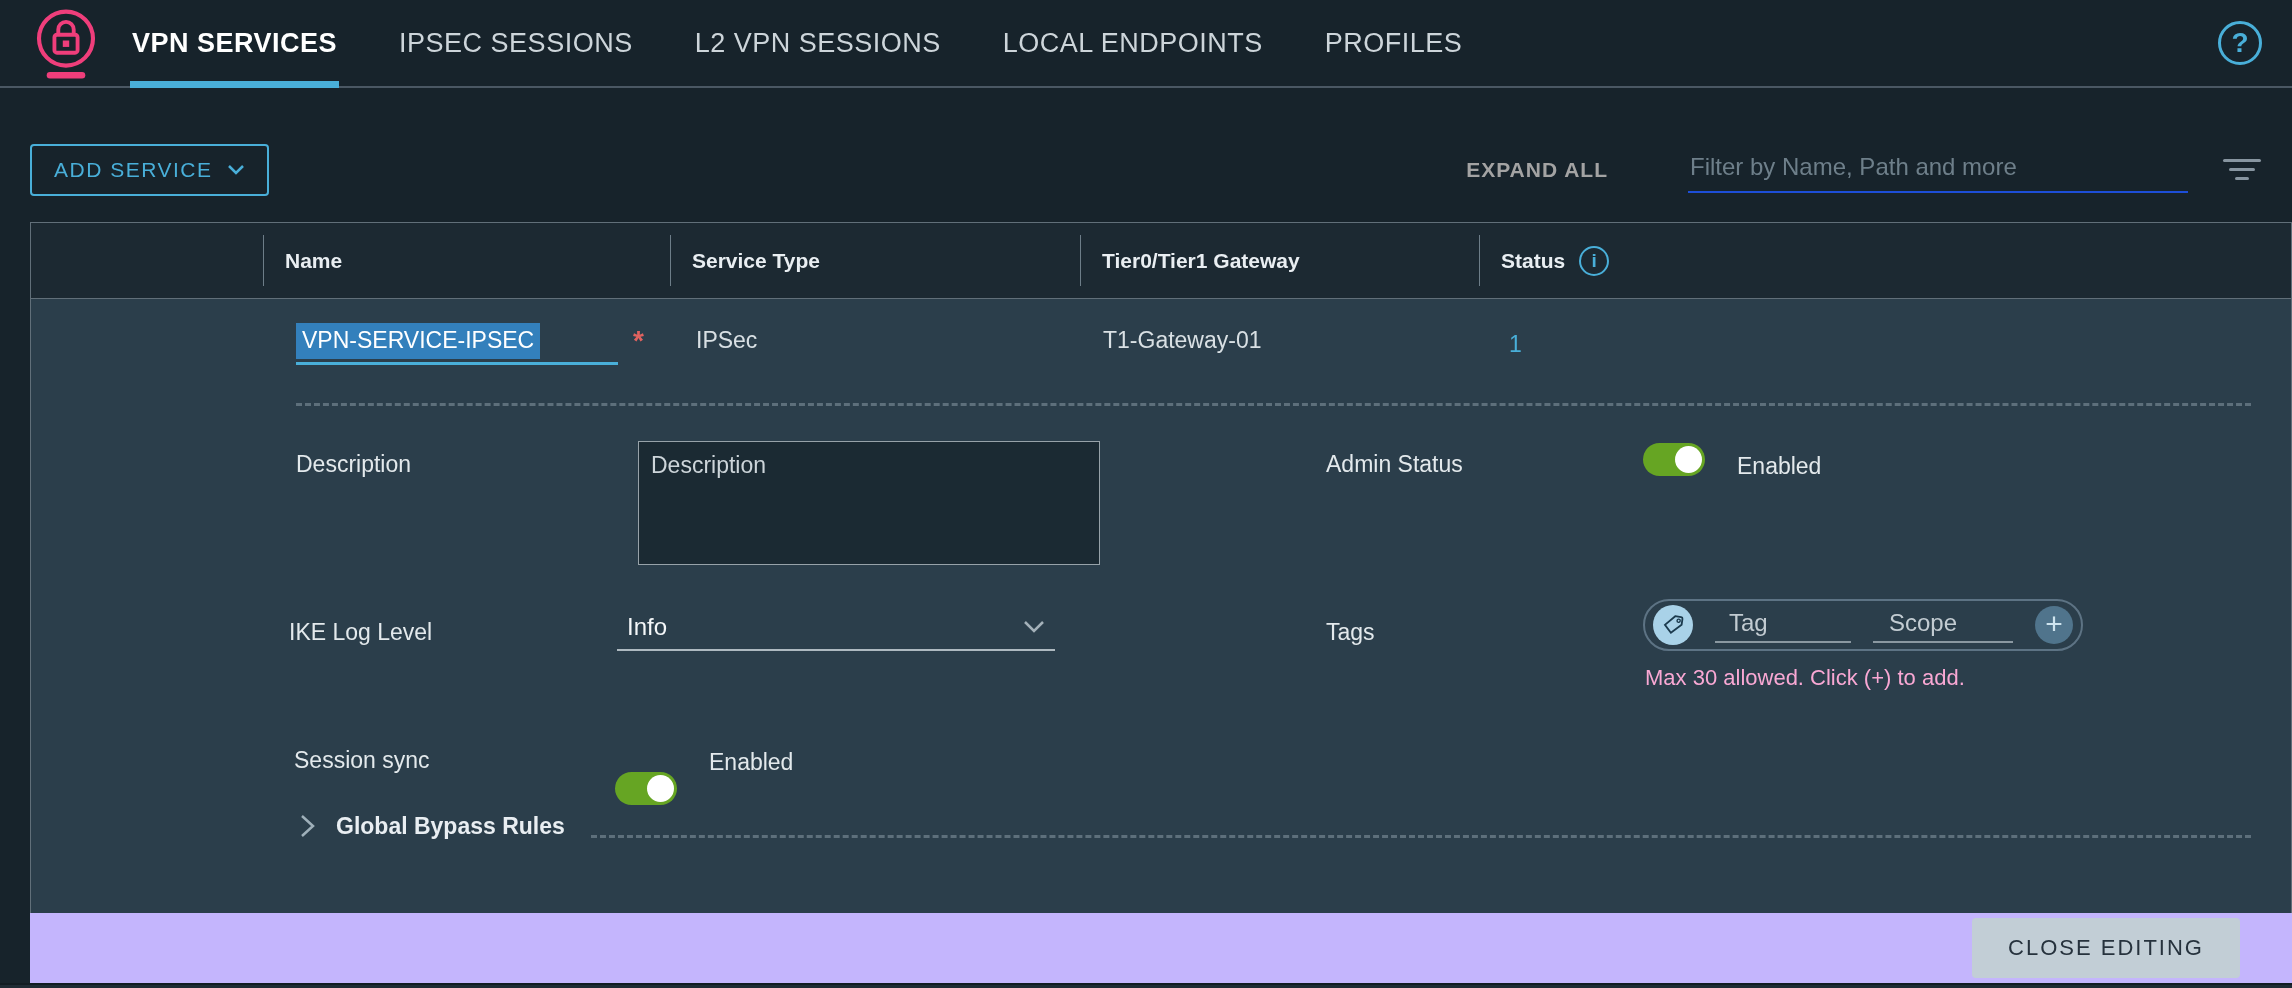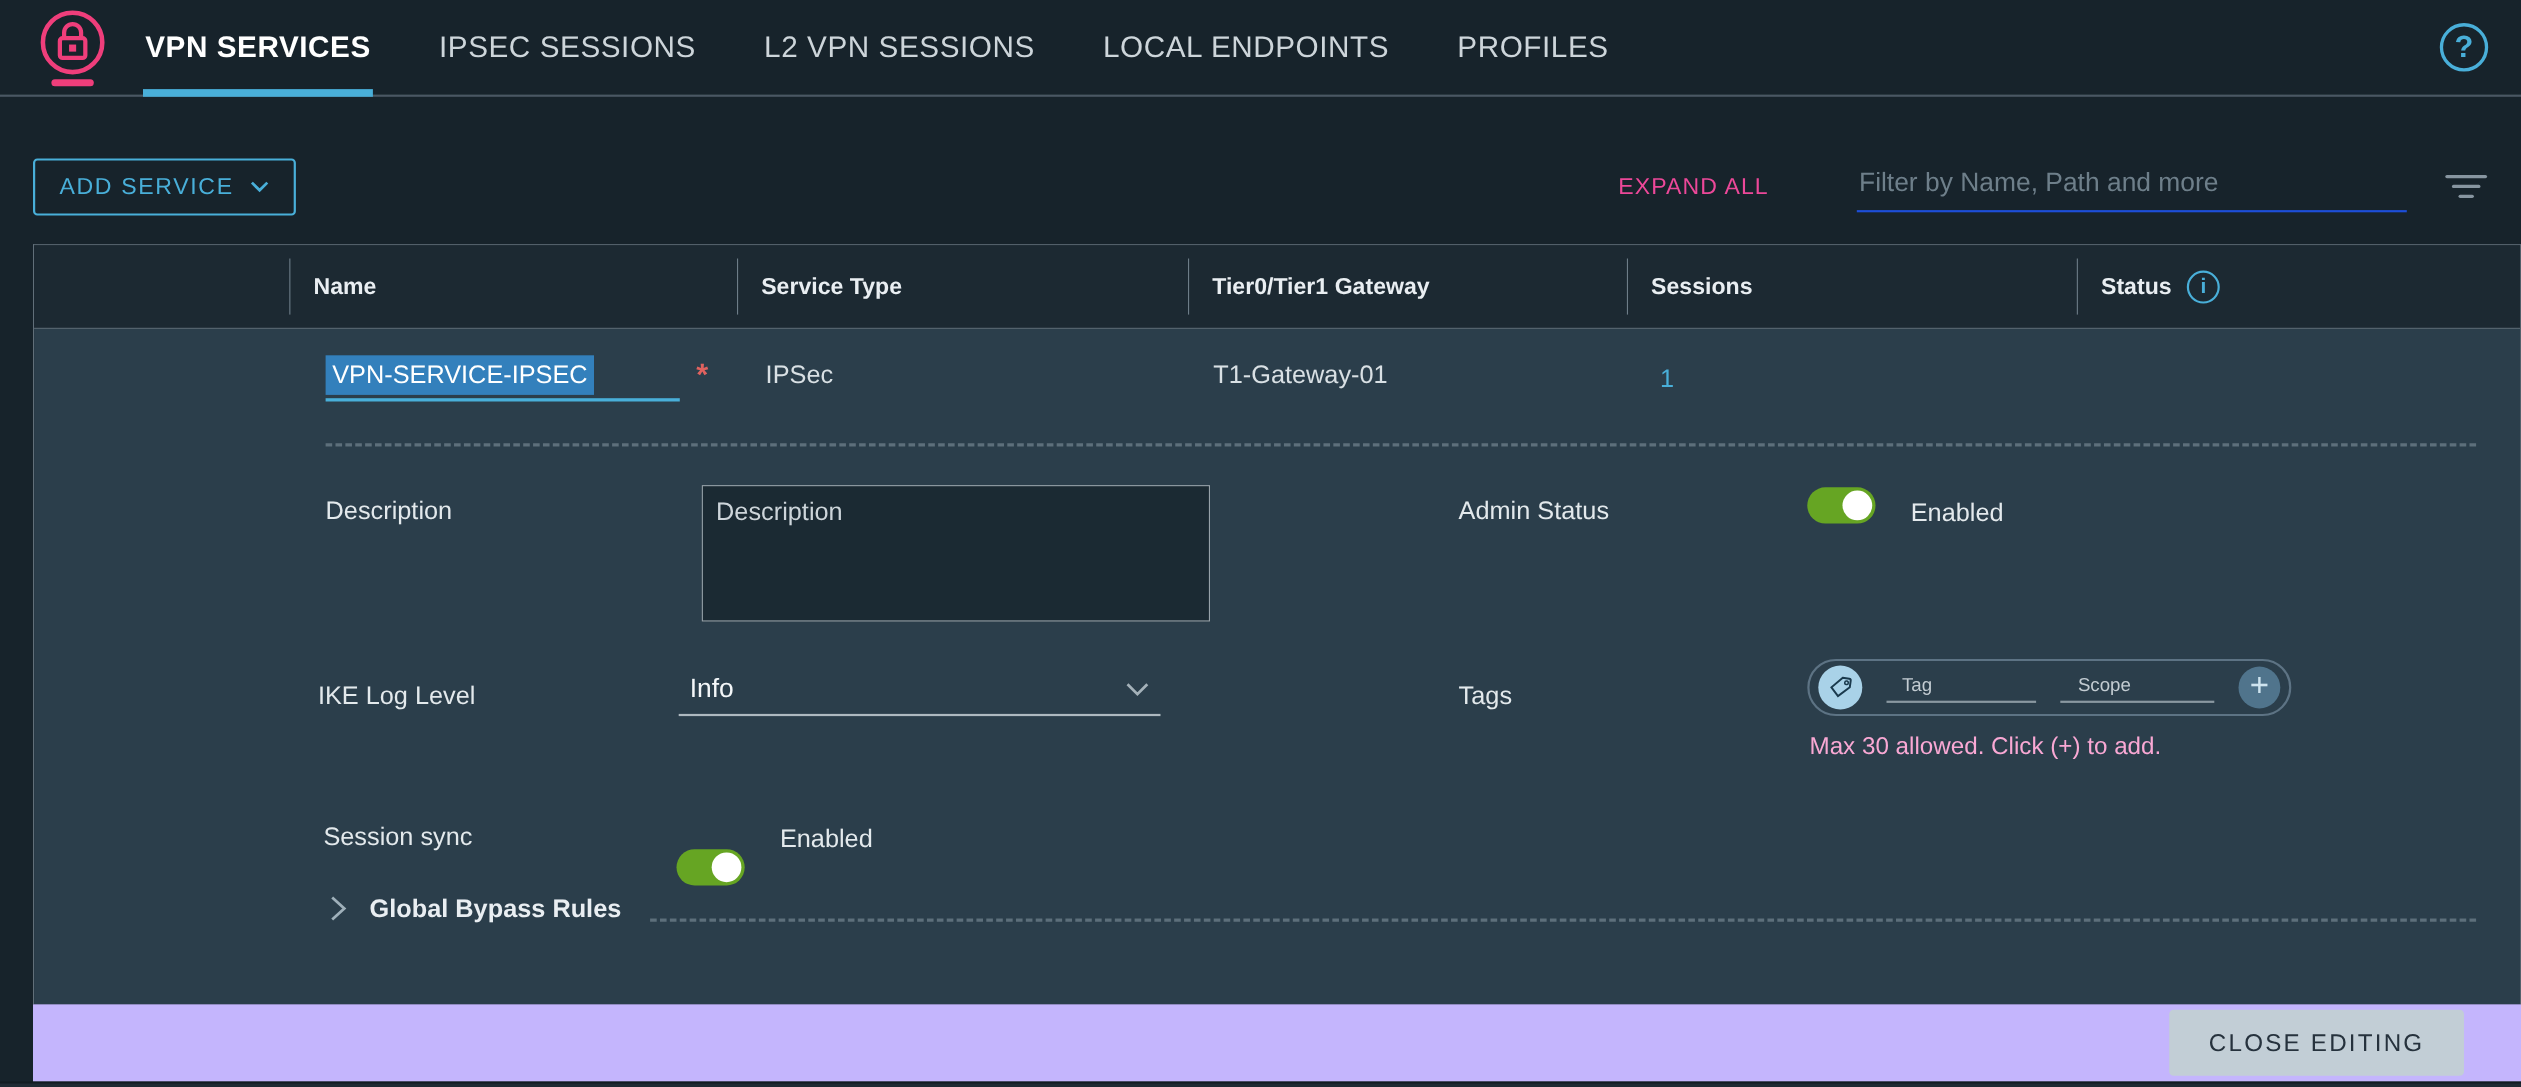--- a/index.html
+++ b/index.html
@@ -39,21 +39,21 @@
     display:flex; align-items:center;
   }
   .btn-add {
     display:flex; align-items:center; gap:14px;
     border:2px solid #49afd9; border-radius:4px; background:transparent;
     color:#49afd9; font-size:21px; letter-spacing:1.5px; font-weight:500;
     padding:12px 22px; cursor:pointer; font-family:inherit;
   }
   .toolbar-right { margin-left:auto; display:flex; align-items:center; }
   .expand-all {
-    color:#ec4899; font-size:21px; letter-spacing:1px; font-weight:400;
+    color:#a3a3a3; font-size:21px; letter-spacing:1px; font-weight:700;
     cursor:pointer; white-space:nowrap;
   }
   .filter-box { margin-left:80px; width:500px; position:relative; }
   .filter-box input {
     width:100%; background:transparent; border:none;
     border-bottom:2px solid #1d4ed8; color:#dbe2e6;
     font-size:24px; padding:6px 2px 10px 2px; outline:none; font-family:inherit;
   }
   .filter-box input::placeholder { color:#6e7f8a; }
   .filter-icon { margin-left:34px; width:40px; height:30px; display:flex;
@@ -143,21 +143,21 @@
     border:2px solid #5d7384; border-radius:26px;
     display:flex; align-items:center; padding:0 8px;
   }
   .tag-circle {
     width:40px; height:40px; border-radius:50%; background:#a9d2e8;
     display:flex; align-items:center; justify-content:center; flex:none; cursor:pointer;
   }
   .tag-field { border-bottom:2px solid #8a98a1; margin-left:22px; width:136px; }
   .tag-field input {
     width:100%; background:transparent; border:none; outline:none;
-    color:#86efac; font-size:17px; padding:2px 2px 4px 14px; font-family:inherit;
+    color:#86efac; font-size:24px; padding:2px 2px 4px 14px; font-family:inherit;
   }
   .tag-field input::placeholder { color:#c3ccd2; }
   .scope-field { margin-left:22px; width:140px; }
   .scope-field input { padding-left:16px; }
   .plus-circle {
     margin-left:auto; width:38px; height:38px; border-radius:50%; background:#50748c;
     color:#cfe4ef; font-size:30px; line-height:1; display:flex; align-items:center;
     justify-content:center; cursor:pointer; flex:none; padding-bottom:3px;
   }
   .tags-help { left:1614px; top:366px; font-size:22px; color:#f9a8d4; white-space:nowrap; }
@@ -230,24 +230,20 @@
         <span>Name</span>
     </div>
     <div class="th th-type">
       <span class="vline"></span>
         <span>Service Type</span>
     </div>
     <div class="th th-gw">
       <span class="vline"></span>
         <span>Tier0/Tier1 Gateway</span>
     </div>
-    <div class="th th-sess">
-      <span class="vline"></span>
-        <span>Sessions</span>
-    </div>
     <div class="th th-status">
       <span class="vline"></span>
         <span>Status</span>
       <i class="info-icon">i</i>
     </div>
   </div>
 
   <div class="row-detail">
 
     <div class="abs name-edit">

